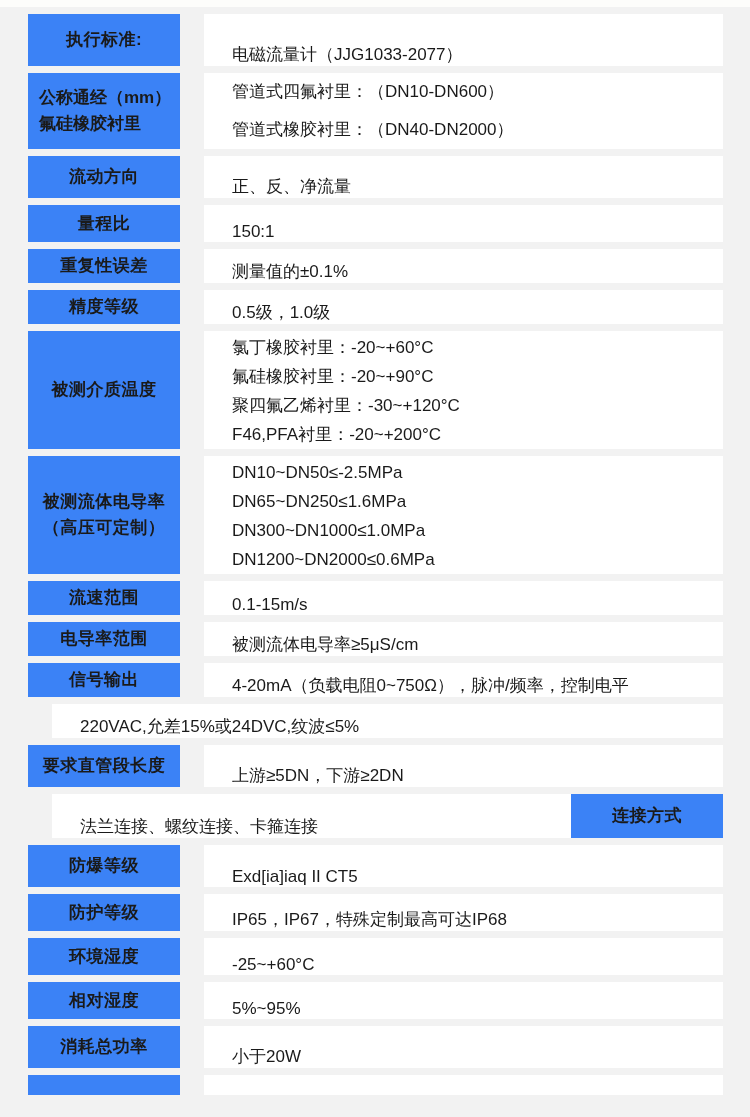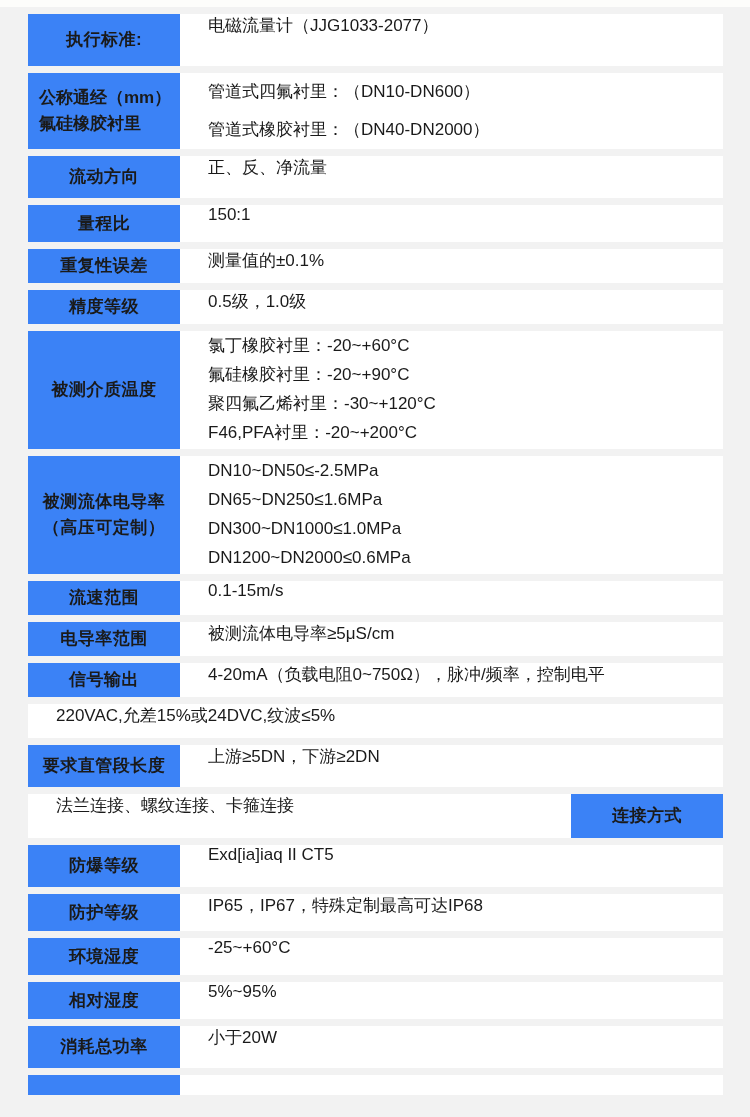--- a/index.html
+++ b/index.html
@@ -13,22 +13,22 @@
   .row{display:flex;margin-bottom:7px;}
   .cell{box-sizing:border-box;}
   .label{
     width:152px;background:#3b82f6;
     display:flex;flex-direction:column;align-items:center;justify-content:center;
     font-weight:bold;font-size:17px;text-align:center;letter-spacing:.5px;
   }
   .label.left{align-items:flex-start;text-align:center;padding-left:11px;letter-spacing:0;}
   .value{
     flex:1;background:#ffffff;
-    display:flex;flex-direction:column;justify-content:flex-start;
-    padding-left:28px;font-size:17px;
+    display:flex;flex-direction:column;justify-content:flex-end;
+    padding-left:28px;font-size:17px;margin-left:24px;
   }
   .lline{line-height:26px;white-space:nowrap;}
   .vline{white-space:nowrap;}
   
   .r-tall{height:52px}
   .r-two{height:76px}
   .r-med{height:42px}
   .r-med2{height:44px}
   .r-s1{height:37px}
   .r-s{height:34px}

